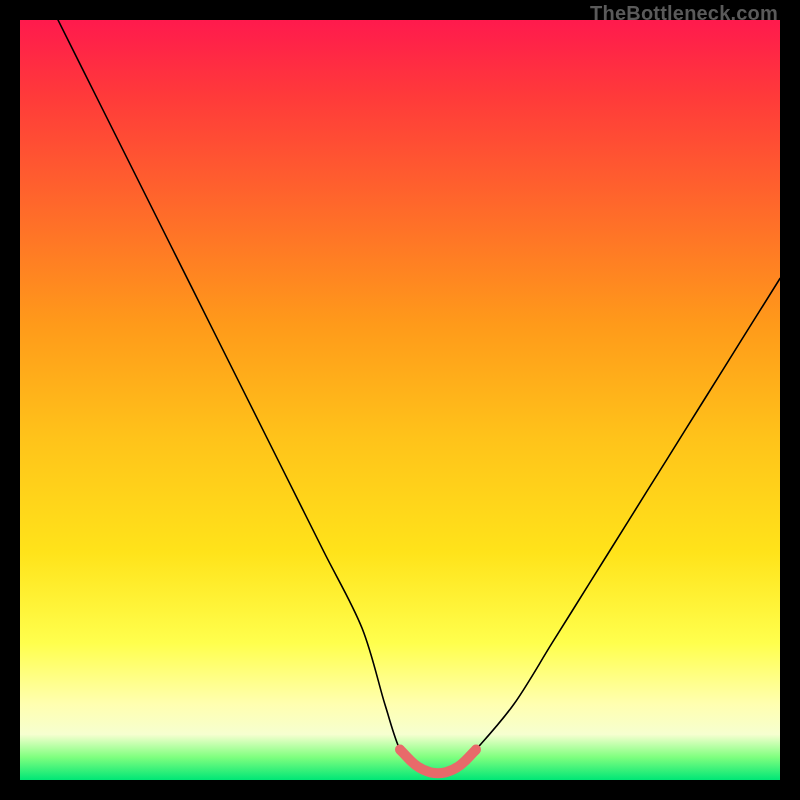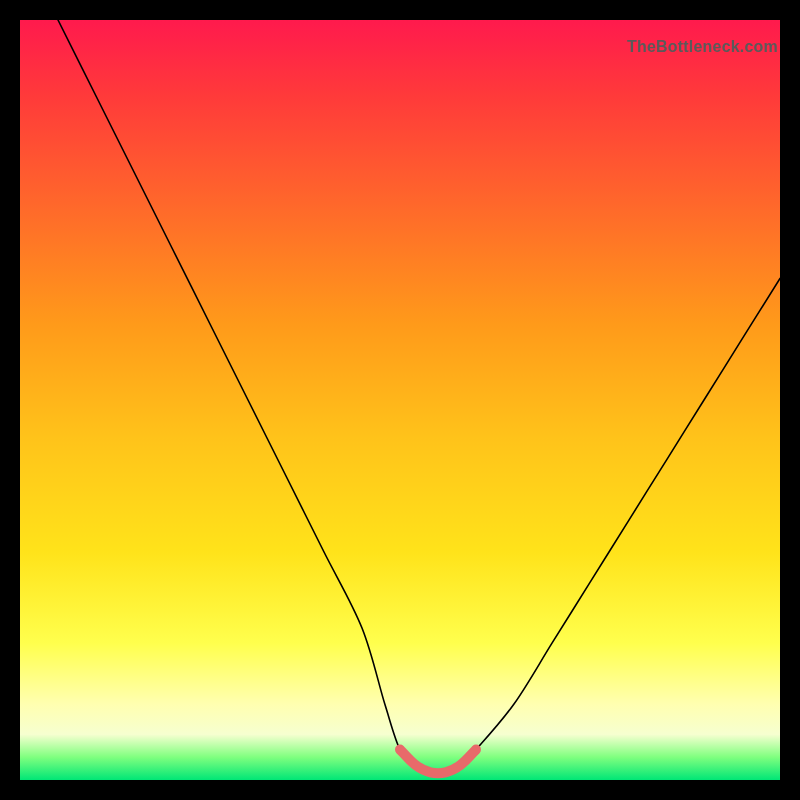--- a/index.html
+++ b/index.html
@@ -36,24 +36,23 @@
       #f6ffd0 94%,
       #7fff7f 97%,
       #00e676 100%
     );
   }
   .watermark {
     position: absolute;
     top: 2px;
     right: 22px;
     color: #5a5a5a;
-    font-size: 16px;
+    font-size: 20px;
     font-weight: 600;
     letter-spacing: 0.2px;
-    margin-top: 36px;
   }
   svg.curve {
     position: absolute;
     inset: 0;
     width: 100%;
     height: 100%;
   }
 </style>
 </head>
 <body>

